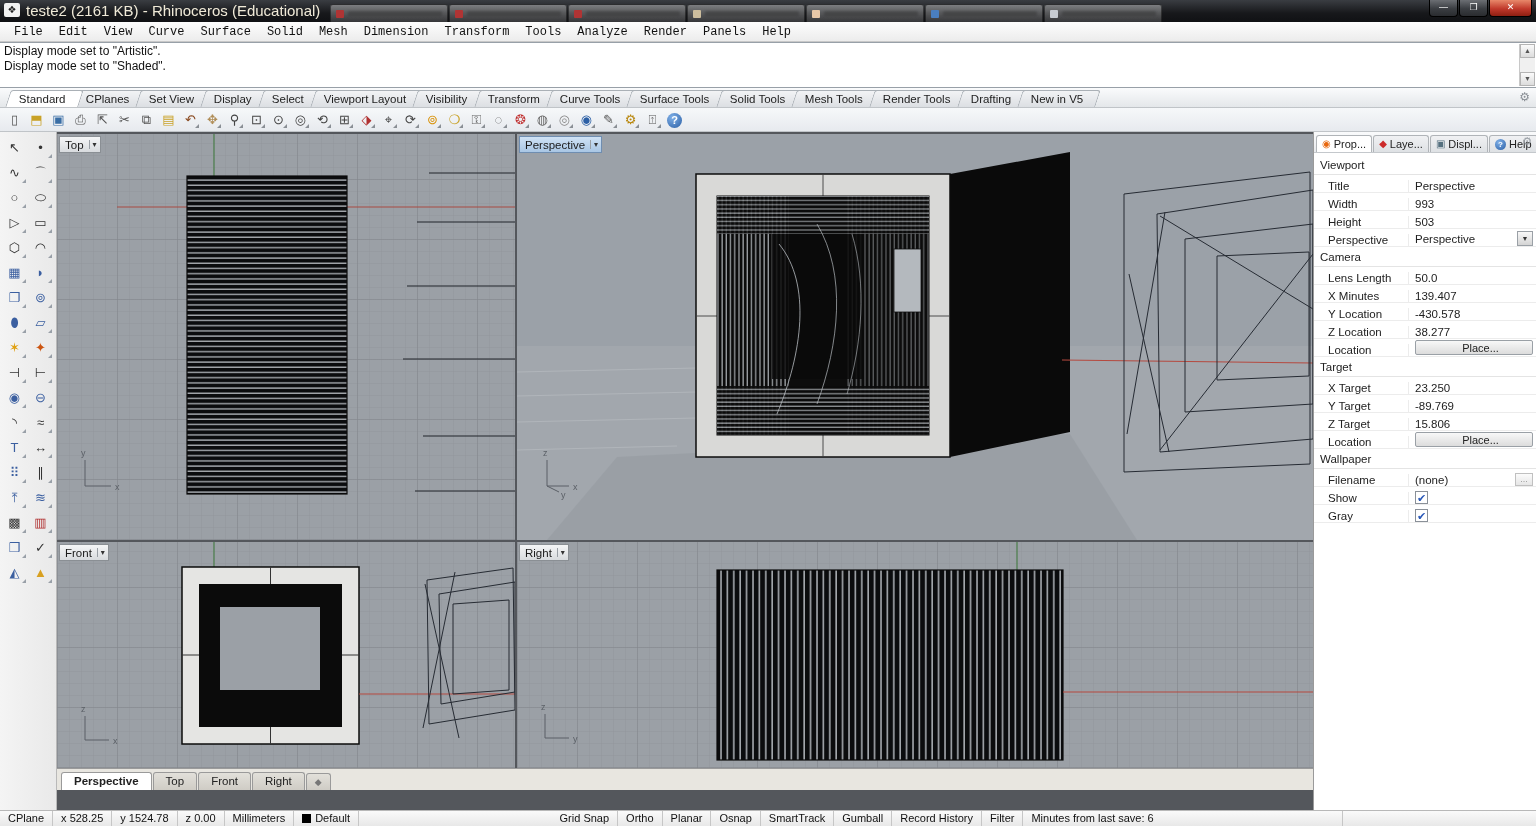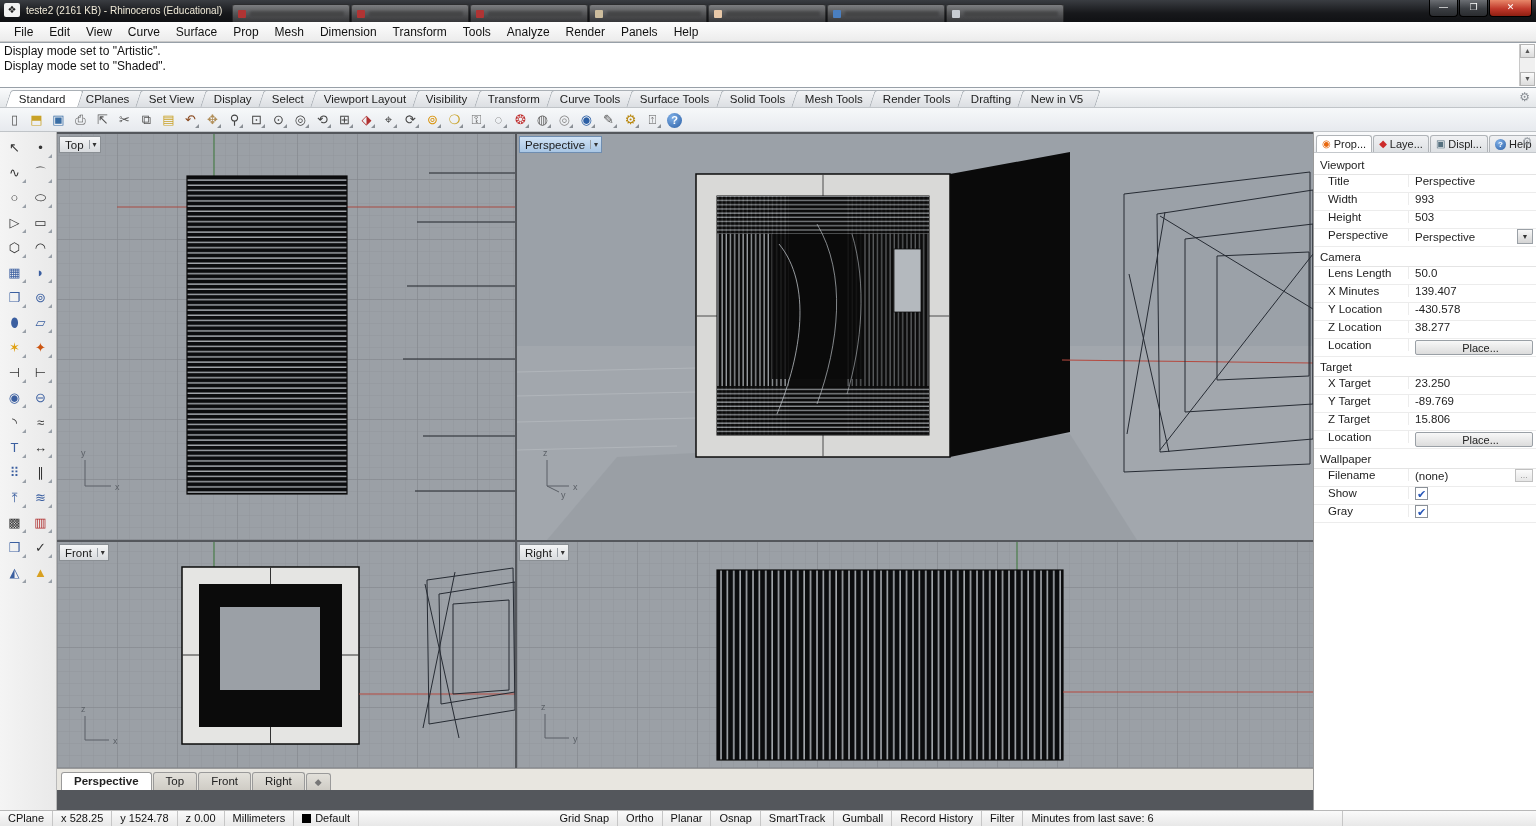--- a/index.html
+++ b/index.html
@@ -3,32 +3,32 @@
 <meta charset="utf-8">
 <style>
   * { margin:0; padding:0; box-sizing:border-box; }
   html,body { width:1536px; height:826px; overflow:hidden; }
   body { font-family:"Liberation Sans", sans-serif; font-size:12px; color:#1a1a1a; background:#ece9e2; }
   .app { position:relative; width:1536px; height:826px; display:flex; flex-direction:column; }
 
   
   .titlebar { height:22px; background:linear-gradient(#3a3d42,#17181b 60%,#101114); display:flex; align-items:stretch; color:#e8e8e8; }
   .titlebar .logo { width:16px; height:14px; margin:3px 4px 0 4px; background:#f2f2f2; border-radius:2px; color:#222; font-size:10px; line-height:14px; text-align:center; }
-  .titlebar .title { line-height:22px; padding:0 10px 0 2px; font-size:10px; color:#f0ead8; white-space:nowrap; }
+  .titlebar .title { line-height:22px; padding:0 10px 0 2px; font-size:15px; color:#f0ead8; white-space:nowrap; }
   .bg-tabs { flex:1; display:flex; align-items:flex-end; overflow:hidden; }
   .bg-tab { width:118px; height:18px; margin-right:1px; background:linear-gradient(rgba(255,255,255,.38),rgba(255,255,255,.16)); border:1px solid rgba(0,0,0,.45); border-bottom:none; border-radius:3px 3px 0 0; display:flex; align-items:center; padding:0 5px; }
   .bg-tab .fav { width:8px; height:8px; border-radius:1px; margin-right:4px; flex:none; }
   .bg-tab .smudge { flex:1; height:5px; background:rgba(40,40,40,.35); border-radius:2px; filter:blur(1px); }
   .win-controls { display:flex; align-items:flex-start; padding:0 4px 0 8px; }
   .win-btn { width:29px; height:17px; margin-left:1px; border:1px solid #000; border-top:none; border-radius:0 0 4px 4px; background:linear-gradient(#6b6e73,#3a3d42 55%,#2a2c30); color:#fff; font-size:9px; line-height:15px; text-align:center; }
   .win-btn.close { width:43px; background:linear-gradient(#e8886a,#c0392b 55%,#8e1f12); }
 
   
   .menubar { height:20px; background:linear-gradient(#fdfdfd,#ececec); border-bottom:1px solid #c8c8c8; display:flex; align-items:center; padding-left:6px; }
-  .menubar .mitem { padding:2px 8px; color:#111; }
+  .menubar .mitem { padding:2px 8px; color:#111;font-family:Liberation Mono, monospace; }
 
   
   .cmd-history { height:46px; background:#fff; border:1px solid #98a0a8; border-left:none; border-right:none; position:relative; padding:1px 20px 0 4px; }
   .cmd-history .line { line-height:15px; color:#111; }
   .vscroll { position:absolute; right:1px; top:1px; bottom:1px; width:16px; background:#f0f0f0; border-left:1px solid #c8c8c8; display:flex; flex-direction:column; justify-content:space-between; }
   .vscroll .sb { height:14px; background:linear-gradient(#fafafa,#dcdcdc); border:1px solid #b4b4b4; font-size:7px; color:#555; text-align:center; line-height:12px; }
   .cmd-line { height:20px; background:#fff; border-bottom:1px solid #98a0a8; display:flex; align-items:center; padding-left:4px; position:relative; }
   .cmd-line .prompt { font-weight:bold; color:#111; }
   .caret { display:inline-block; width:1px; height:13px; background:#111; margin-left:3px; }
   .cmd-spin { position:absolute; right:2px; top:1px; display:flex; flex-direction:column; }
@@ -77,21 +77,21 @@
   
   .panel { width:223px; background:#fff; border-left:1px solid #9a9a9a; display:flex; flex-direction:column; font-size:11.5px; }
   .panel-tabs { height:21px; display:flex; align-items:flex-end; background:linear-gradient(#fafbfc,#e8eaed); border-bottom:1px solid #c4c8cc; padding-left:2px; position:relative; }
   .ptab { display:flex; align-items:center; gap:3px; padding:2px 5px; margin-right:1px; border:1px solid #b0b4b8; border-bottom:none; border-radius:3px 3px 0 0; background:linear-gradient(#f0f1f3,#dee1e4); font-size:11px; color:#222; }
   .ptab.active { background:#fff; }
   .ptab .pticon { font-size:10px; line-height:10px; }
   .ptab .help-ic { display:inline-block; width:11px; height:11px; border-radius:50%; background:radial-gradient(circle at 35% 30%,#7fb0e8,#2b5fa5); color:#fff; font-size:8px; line-height:11px; text-align:center; font-weight:bold; }
   .panel-tabs .gear { position:absolute; right:4px; top:3px; color:#9aa0a6; font-size:11px; }
   .panel-body { flex:1; overflow:hidden; padding-top:2px; }
   .psec-title { padding:4px 6px 3px 6px; border-bottom:1px solid #e4e4e4; color:#222; }
-  .prow { display:flex; height:18px; align-items:flex-start; border-bottom:1px solid #ececec; }
+  .prow { display:flex; height:18px; align-items:flex-end; border-bottom:1px solid #ececec; }
   .prow .plabel { width:95px; padding-left:14px; color:#222; border-right:1px solid #ececec; white-space:nowrap; }
   .prow .pval { flex:1; padding-left:6px; color:#222; display:flex; align-items:center; gap:4px; }
   .pbtn { flex:1; margin:1px 3px 1px 0; height:15px; background:linear-gradient(#f8f8f8,#dcdcdc); border:1px solid #9aa0a6; border-radius:2px; text-align:center; font-size:11px; line-height:14px; color:#222;padding-left:13px; }
   .pdrop { width:16px; height:15px; margin-right:3px; margin-left:auto; background:linear-gradient(#f8f8f8,#d4d4d4); border:1px solid #9aa0a6; font-size:7px; text-align:center; line-height:14px; color:#333; }
   .pbrowse { width:18px; height:13px; margin-right:3px; margin-left:auto; background:linear-gradient(#fbfbfb,#e6e6e6); border:1px solid #c0c0c0; font-size:9px; line-height:11px; text-align:center; color:#999; }
   .pcheck { width:13px; height:13px; border:1px solid #8a9098; background:#fff; color:#2857b8; font-size:11px; line-height:12px; text-align:center; }
 
   
   .statusbar { height:16px; background:linear-gradient(#fafafa,#e8e8e8); border-top:1px solid #b8b8b8; display:flex; font-size:11px; align-items:stretch; }
   .scell { padding:0 8px; line-height:15px; border-right:1px solid #c6c6c6; white-space:nowrap; display:flex; align-items:center; gap:4px; color:#111; }
@@ -143,21 +143,21 @@
       <div class="win-btn close">✕</div>
     </div>
   </div>
 
   <div class="menubar">
     <span class="mitem">File</span>
     <span class="mitem">Edit</span>
     <span class="mitem">View</span>
     <span class="mitem">Curve</span>
     <span class="mitem">Surface</span>
-    <span class="mitem">Prop</span>
+    <span class="mitem">Solid</span>
     <span class="mitem">Mesh</span>
     <span class="mitem">Dimension</span>
     <span class="mitem">Transform</span>
     <span class="mitem">Tools</span>
     <span class="mitem">Analyze</span>
     <span class="mitem">Render</span>
     <span class="mitem">Panels</span>
     <span class="mitem">Help</span>
   </div>
 

